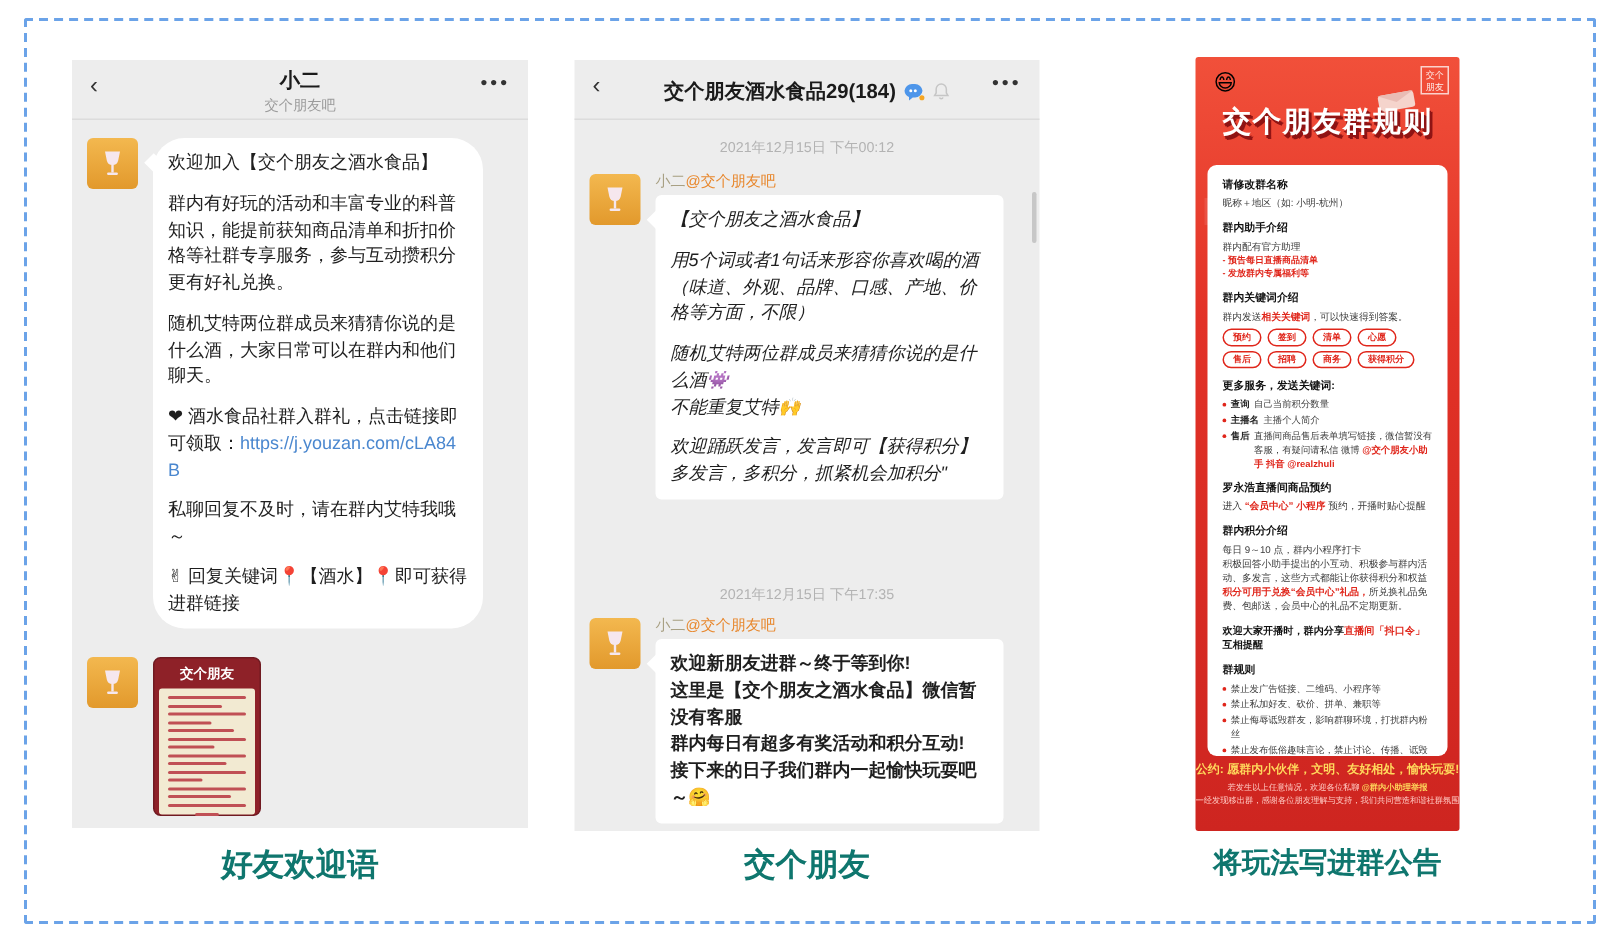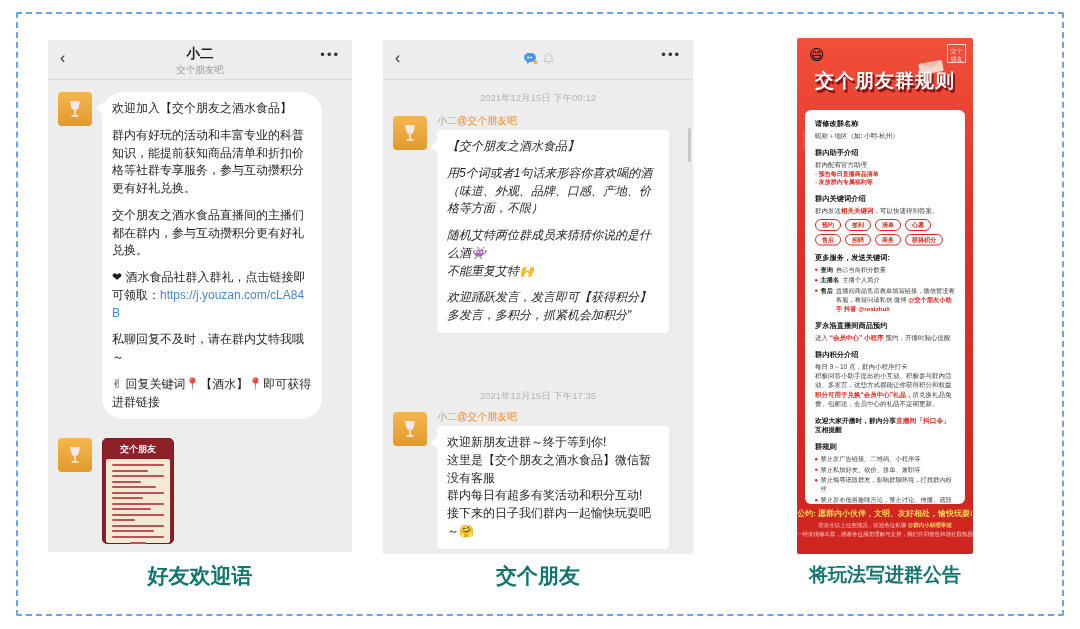--- a/index.html
+++ b/index.html
@@ -118,21 +118,21 @@
     <svg width="20" height="20" viewBox="0 0 20 20">
       <path d="M5 2 h10 l-1.2 6 a3.9 3.9 0 0 1 -3.8 3 a3.9 3.9 0 0 1 -3.8 -3 Z" fill="#f6e7ee"></path>
       <rect x="9.2" y="10.5" width="1.6" height="5.5" fill="#f6e7ee"></rect>
       <rect x="6.4" y="16" width="7.2" height="1.7" rx="0.8" fill="#f6e7ee"></rect>
     </svg>
   </div>
   <div class="bubble" style="left:54px; top:52px; width:220px;border-radius:21px;">
     <span class="tail"></span>
     <p>欢迎加入【交个朋友之酒水食品】</p>
     <p>群内有好玩的活动和丰富专业的科普知识，能提前获知商品清单和折扣价格等社群专享服务，参与互动攒积分更有好礼兑换。</p>
-    <p>交个朋友之酒水食品直播间的主播们都在群内，参与互动攒积分更有好礼兑换。</p>
+    <p>随机艾特两位群成员来猜猜你说的是什么酒，大家日常可以在群内和他们聊天。</p>
     <p><span>❤ 酒水食品社群入群礼，点击链接即可领取：</span><a class="link">https://j.youzan.com/cLA84B</a></p>
     <p>私聊回复不及时，请在群内艾特我哦～</p>
     <p>✌ 回复关键词📍【酒水】📍即可获得进群链接</p>
   </div>
 
   <div class="avatar" style="left:10px; top:398px;">
     <svg width="20" height="20" viewBox="0 0 20 20">
       <path d="M5 2 h10 l-1.2 6 a3.9 3.9 0 0 1 -3.8 3 a3.9 3.9 0 0 1 -3.8 -3 Z" fill="#f6e7ee"></path>
       <rect x="9.2" y="10.5" width="1.6" height="5.5" fill="#f6e7ee"></rect>
       <rect x="6.4" y="16" width="7.2" height="1.7" rx="0.8" fill="#f6e7ee"></rect>
@@ -157,20 +157,21 @@
         <i></i>
         <i></i>
     </div>
   </div>
 </div>
 
 <div class="chat-panel panel-mid">
   <div class="chat-header">
     <span class="back">‹</span>
     <div class="hdr-title-row">
+      <span class="hdr-title">交个朋友酒水食品29(184)</span>
       <svg width="15" height="13" viewBox="0 0 15 13">
         <path d="M1 5.5 a5 5 0 0 1 5-4.5 h2 a5 5 0 0 1 5 4.5 a5 5 0 0 1 -5 4.5 h-1.5 l-2.5 2 v-2.3 a5 5 0 0 1 -3-4.2 Z" fill="#4e96ea"></path>
         <circle cx="5.2" cy="5.5" r="1" fill="#fff"></circle>
           <circle cx="8.2" cy="5.5" r="1" fill="#fff"></circle>
         <circle cx="12.6" cy="10.2" r="1.7" fill="#f5a623"></circle>
       </svg>
       <svg width="11" height="12" viewBox="0 0 11 12">
         <path d="M5.5 1 a3.4 3.4 0 0 1 3.4 3.4 v2.6 l1 1.6 h-8.8 l1 -1.6 v-2.6 a3.4 3.4 0 0 1 3.4 -3.4 Z" fill="none" stroke="#c6c6c6" stroke-width="1"></path>
         <path d="M4.3 10 a1.3 1.3 0 0 0 2.4 0" fill="none" stroke="#c6c6c6" stroke-width="1"></path>
       </svg>
@@ -205,21 +206,21 @@
   <div class="avatar" style="left:10px; top:372px;">
     <svg width="20" height="20" viewBox="0 0 20 20">
       <path d="M5 2 h10 l-1.2 6 a3.9 3.9 0 0 1 -3.8 3 a3.9 3.9 0 0 1 -3.8 -3 Z" fill="#f6e7ee"></path>
       <rect x="9.2" y="10.5" width="1.6" height="5.5" fill="#f6e7ee"></rect>
       <rect x="6.4" y="16" width="7.2" height="1.7" rx="0.8" fill="#f6e7ee"></rect>
     </svg>
   </div>
   <div class="sender" style="left:54px; top:370px;">
     <span class="nick">小二</span><span class="mention">@交个朋友吧</span>
   </div>
-  <div class="bubble" style="left:54px; top:386px; width:232px;">
+  <div class="bubble" style="left:54px; top:386px; width:232px;font-weight:bold;">
     <span class="tail"></span>
     <p class="tight">欢迎新朋友进群～终于等到你!</p>
     <p class="tight">这里是【交个朋友之酒水食品】微信暂没有客服</p>
     <p class="tight">群内每日有超多有奖活动和积分互动!</p>
     <p class="tight">接下来的日子我们群内一起愉快玩耍吧～🤗</p>
   </div>
 
   <div class="scrollbar"></div>
 </div>
 

